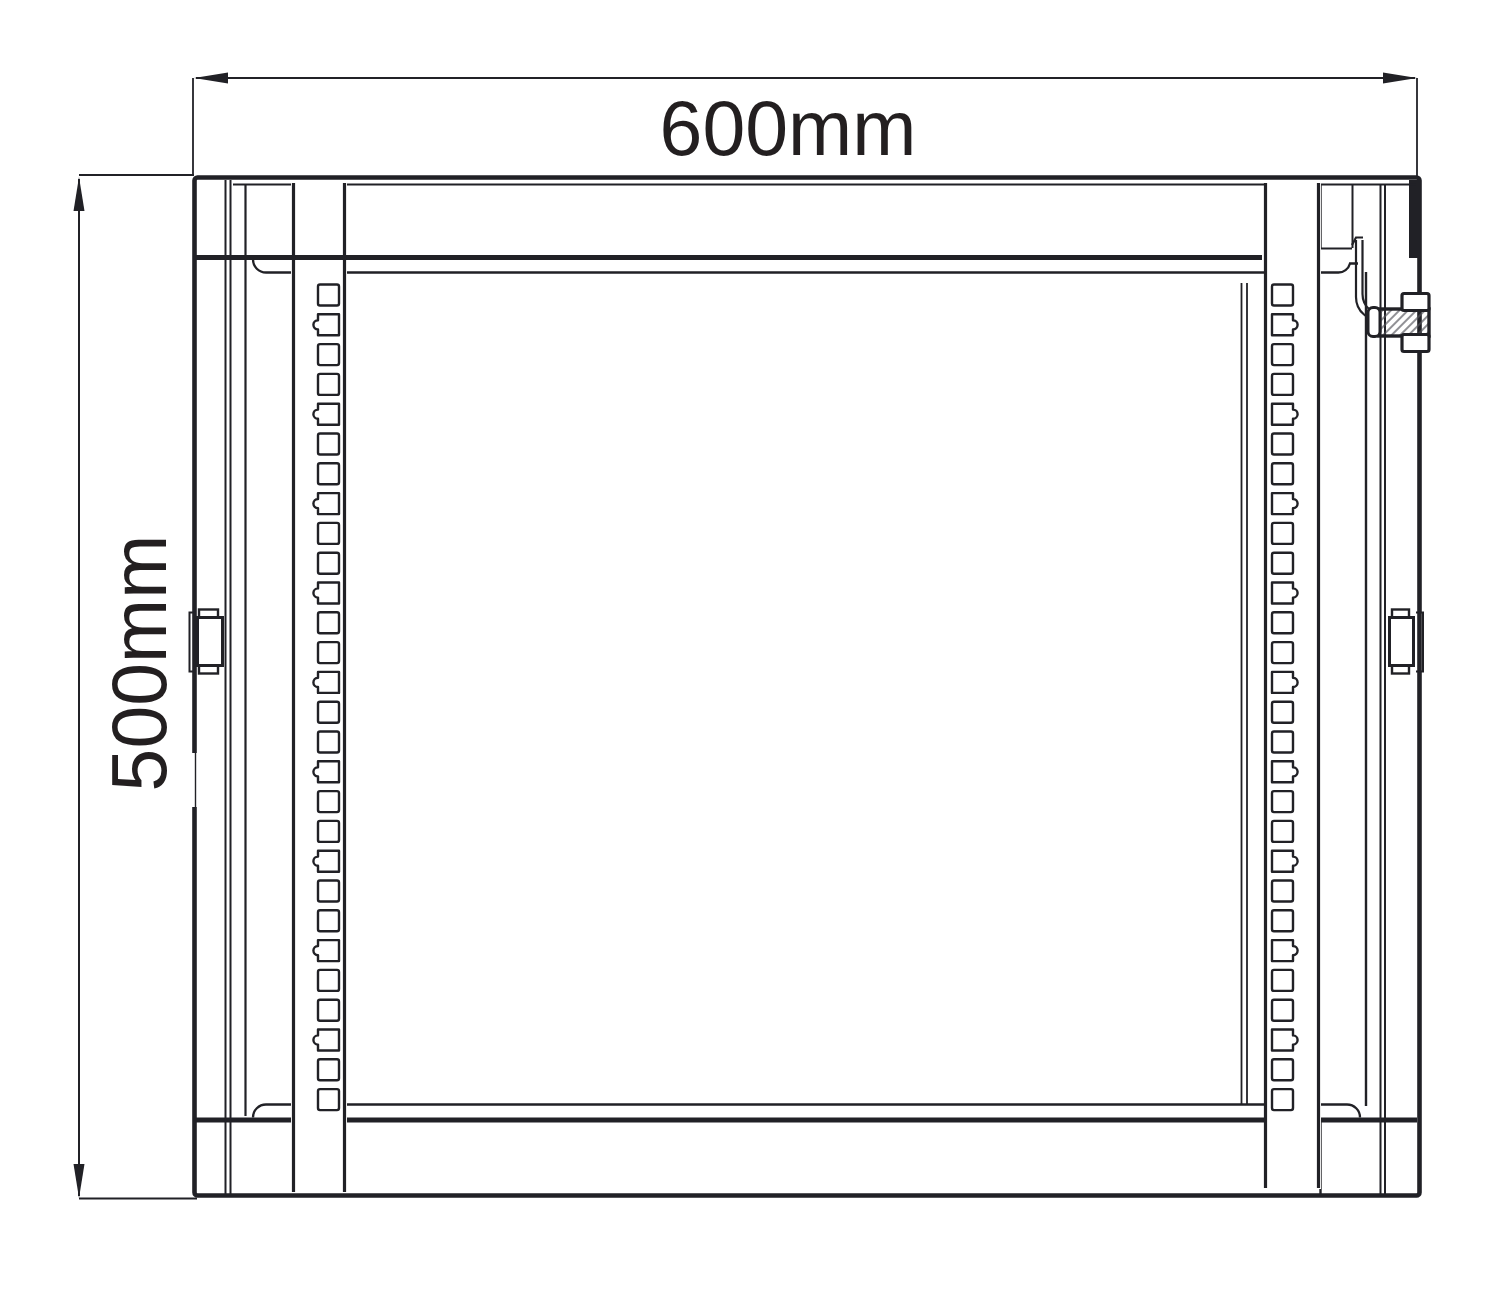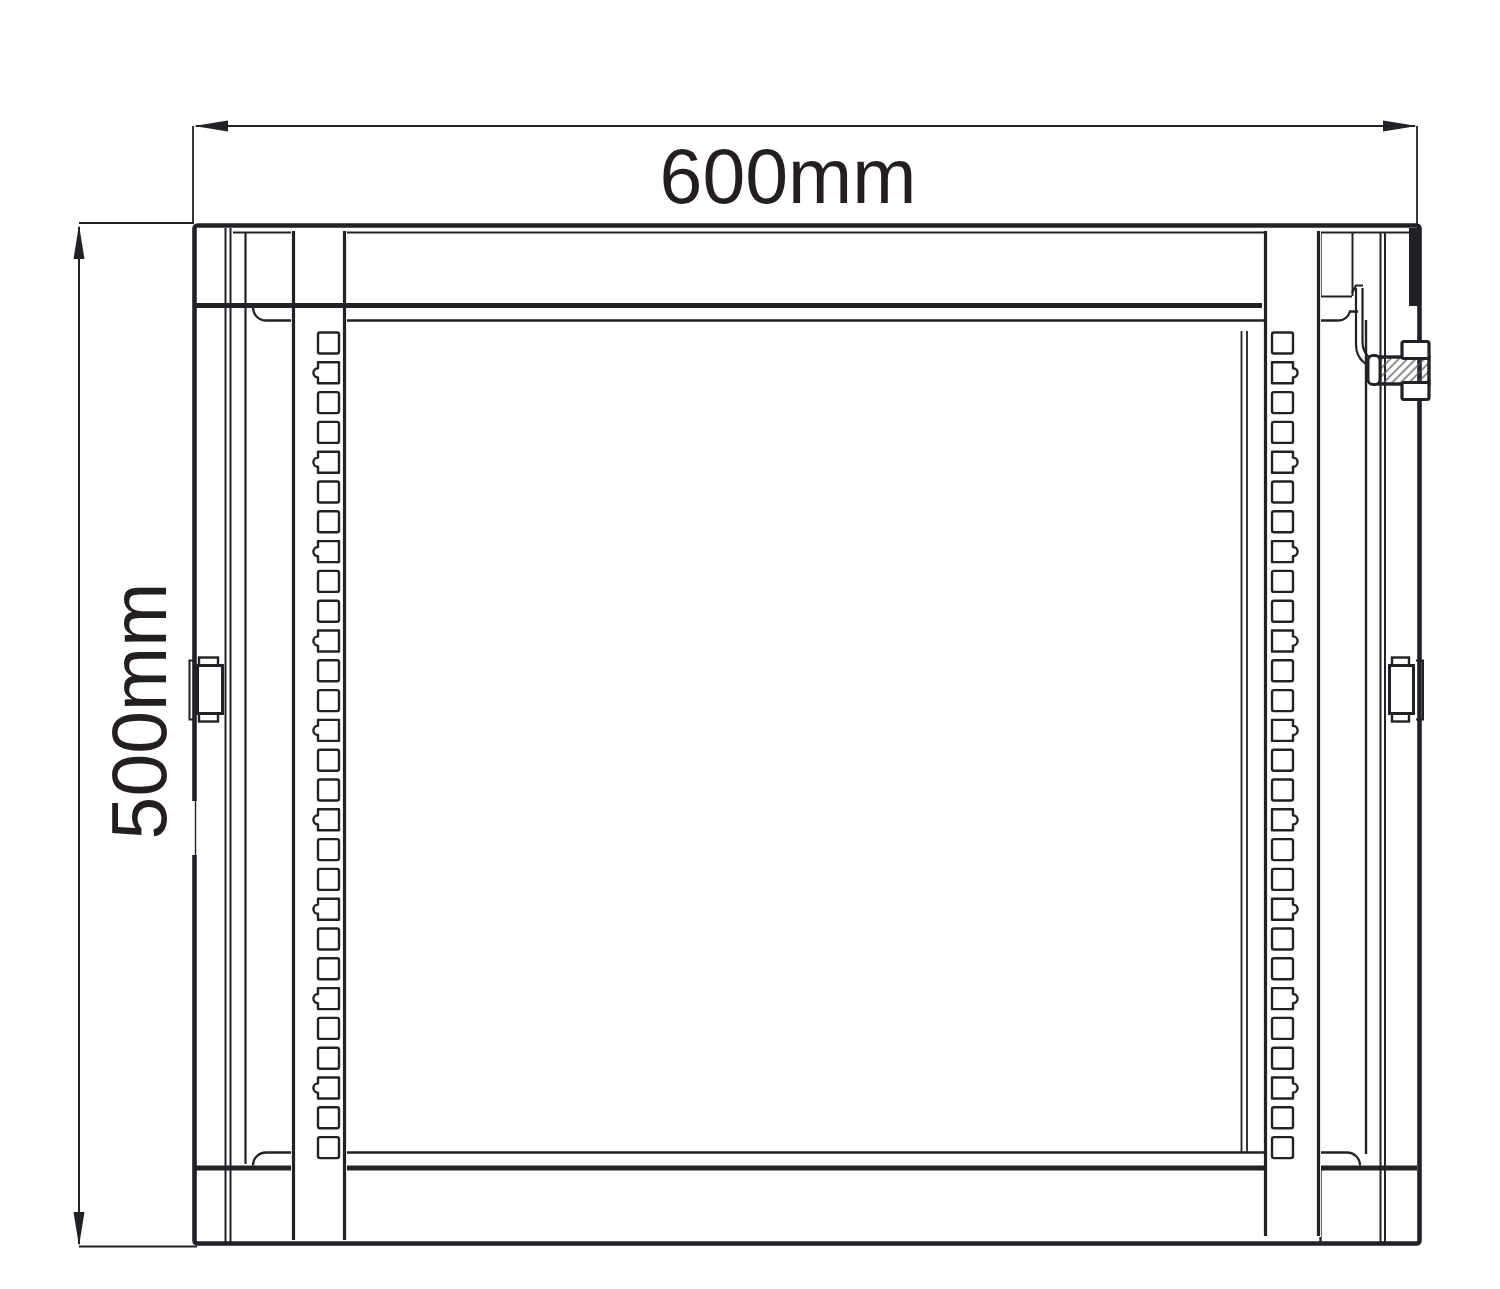--- a/index.html
+++ b/index.html
@@ -1,17 +1,17 @@
 <!DOCTYPE html>
 <html style="--line: #212126; --text: #231f20; --bg: #ffffff;"><head>
 <meta charset="utf-8">
 <style>
   :root { --line:#212126; --text:#231f20; --bg:#ffffff; }
   html,body { margin:0; padding:0; background:var(--bg); }
-  .stage { position:relative; width:1500px; height:1201px; background:var(--bg); overflow:hidden;margin-top:48px; }
+  .stage { position:relative; width:1500px; height:1201px; background:var(--bg); overflow:hidden; }
   svg { display:block; }
   .ln   { stroke:var(--line); fill:none; }
   .fill { fill:var(--line); stroke:none; }
   .wfill{ fill:#ffffff; }
   .dim-label { font-family:"Liberation Sans","DejaVu Sans",sans-serif; font-size:77px; fill:var(--text); letter-spacing:0px; }
   [data-name="left-rail-holes"]  rect, [data-name="left-rail-holes"]  path,
   [data-name="right-rail-holes"] rect, [data-name="right-rail-holes"] path {
     fill:#ffffff; stroke:var(--line); stroke-width:2.4; stroke-linejoin:round;
   }
 </style>

